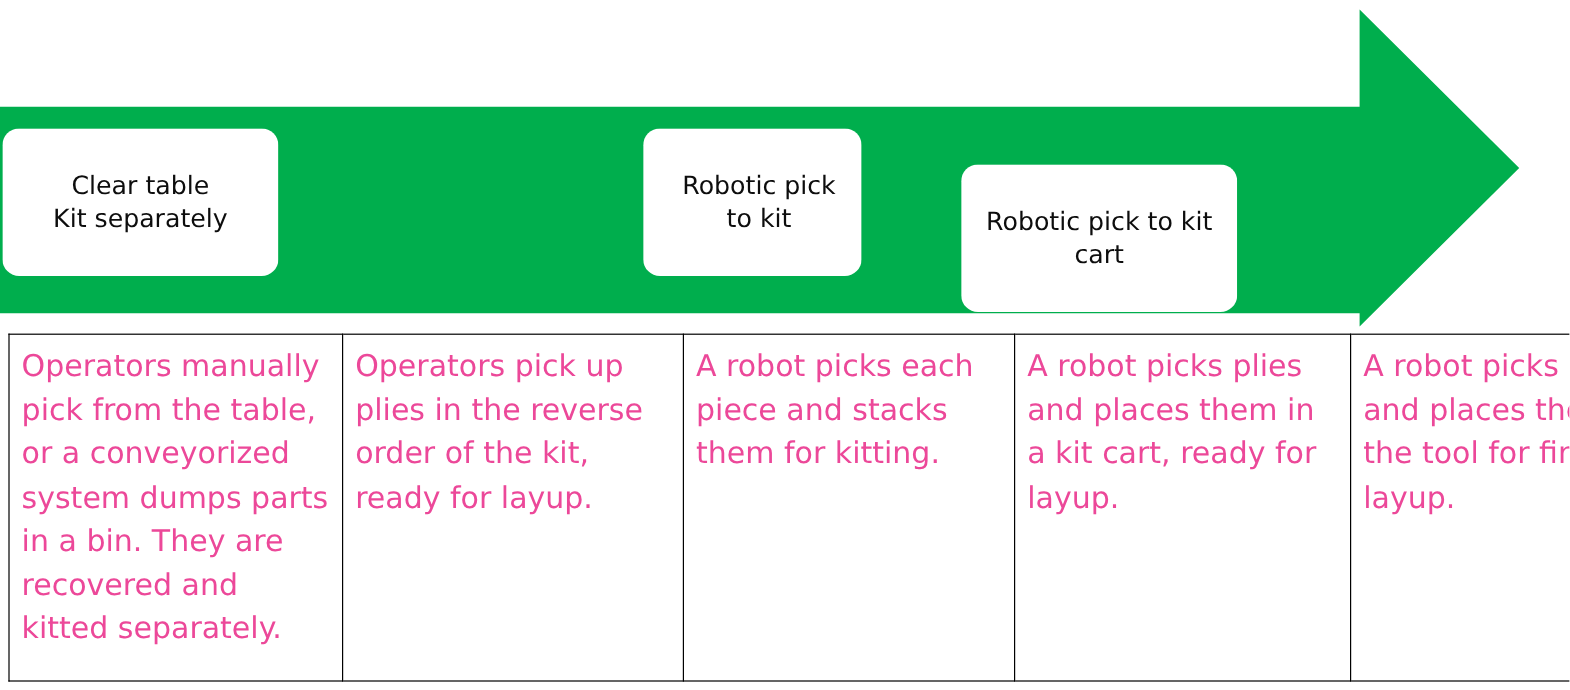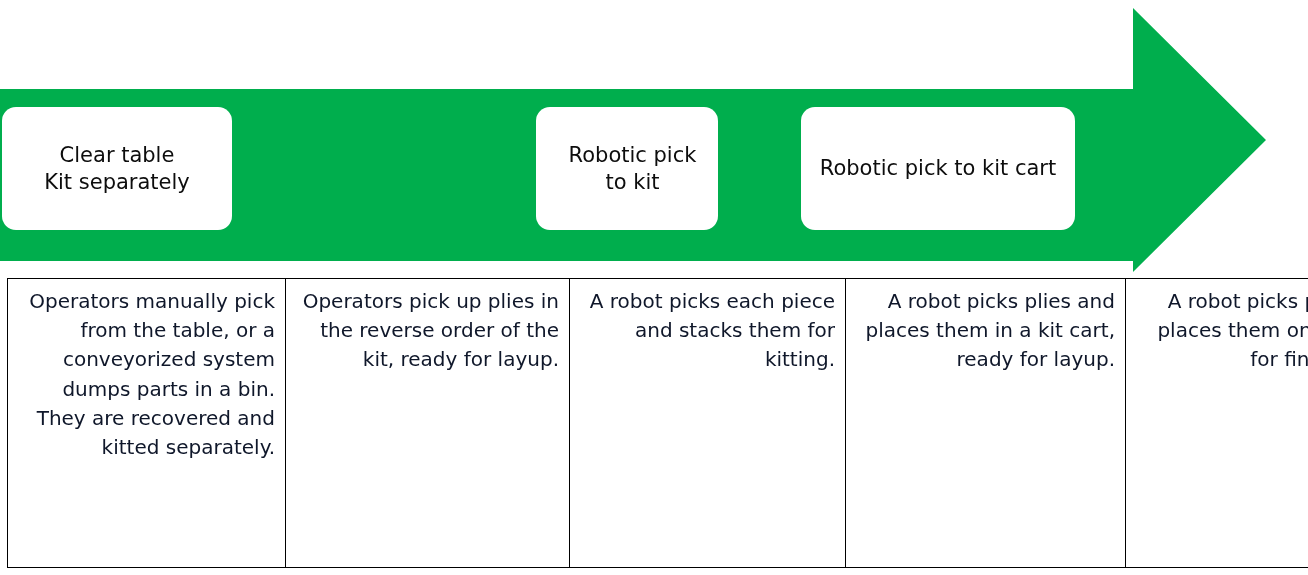--- a/index.html
+++ b/index.html
@@ -67,45 +67,45 @@
     color: #0d0d0d;
     text-align: center;
     padding: 0 10px;
     white-space: pre-line;
     font-weight: 400;
   }
 
   .stage-0 { left: 2px;    width: 230px; }
   .stage-1 { left: 269px;  width: 230px; }
   .stage-2 { left: 536px;  width: 182px; padding-left: 11px; }
-  .stage-3 { left: 801px;  width: 274px; }
+  .stage-3 { left: 801px;  width: 230px; margin-top: 30px; }
   .stage-4 { left: 1068px; width: 232px; }
 
   
   .desc-table {
     position: absolute;
     left: 7px;
     top: 278px;
     width: 1293px;
     height: 290px;
     border-collapse: collapse;
     table-layout: fixed;
     background: #ffffff;
   }
   .desc-table td {
     border: 1.6px solid #000000;
     vertical-align: top;
     padding: 8px 10px 6px 10px;
     background: #ffffff;
   }
   .desc-text {
-    font-size: 20px;
+    font-size: 25px;
     line-height: 1.46;
-    color: #0f172a;
-    text-align: right;
+    color: #ec4899;
+    text-align: left;
     white-space: normal;
   }
   .col-0 { width: 257px; }
   .col-1 { width: 263px; margin-top: 24px; }
   .col-2 { width: 255px; }
   .col-3 { width: 259px; }
   .col-4 { width: 259px; }
 </style>
 </head>
 <body>

